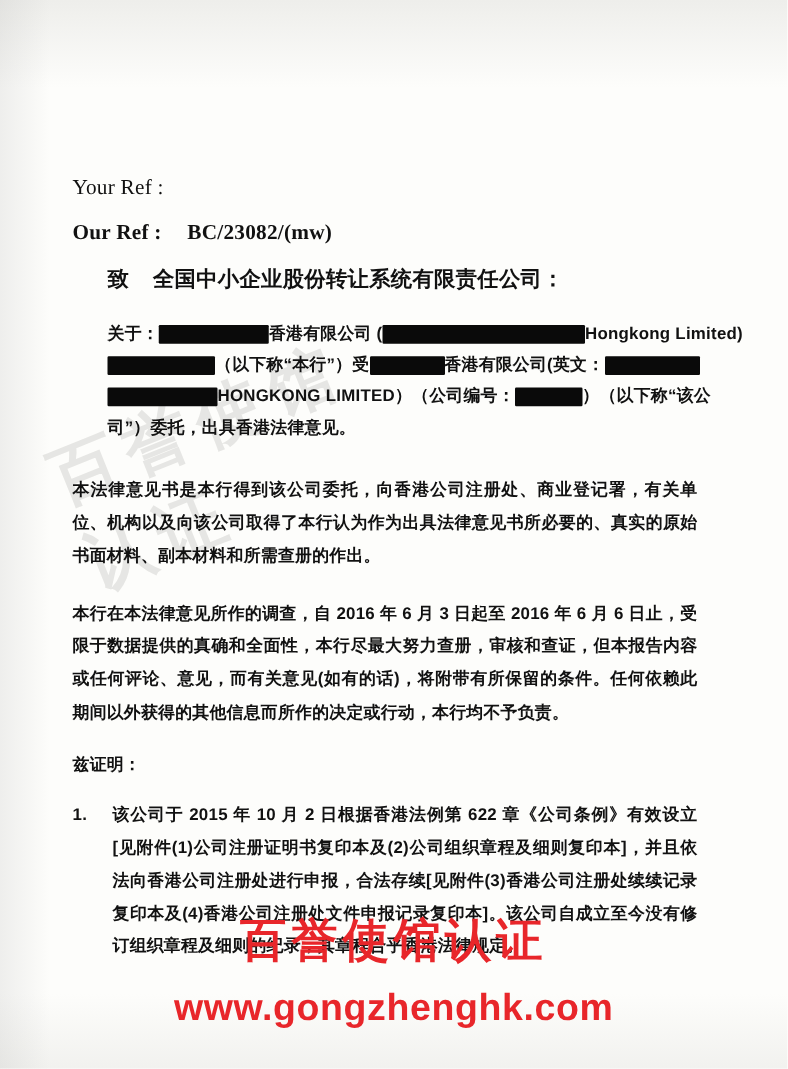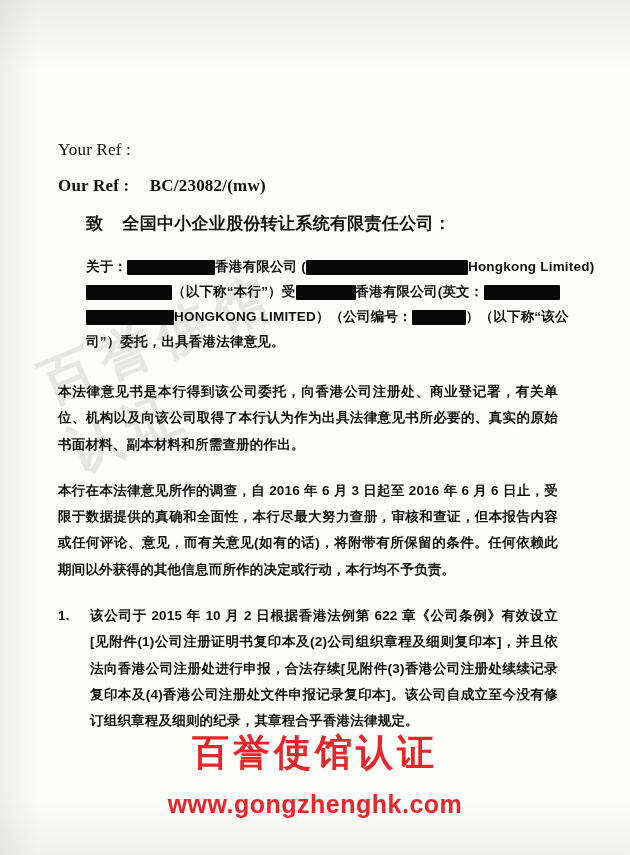--- a/index.html
+++ b/index.html
@@ -147,21 +147,21 @@
     font-family: "Liberation Sans", sans-serif;
     font-weight: bold;
     font-size: 37px;
     color: #e8262a;
     letter-spacing: 4px;
   }
   .footer-url {
     margin-top: 12px;
     font-family: "Liberation Sans", sans-serif;
     font-weight: bold;
-    font-size: 25px;
+    font-size: 30px;
     color: #e8262a;
     letter-spacing: 0.5px;
   }
 </style>
 </head>
 <body>
 
 <div class="page">
   <div class="scan-shade"></div>
 
@@ -197,20 +197,21 @@
       <div class="subject-line">
         <span class="redact" style="width:88px;"></span><span>HONGKONG LIMITED）（公司编号：</span><span class="redact" style="width:54px;"></span><span>）（以下称“该公</span>
       </div>
       <div class="subject-line">司”）委托，出具香港法律意见。</div>
     </div>
 
     <div class="para">本法律意见书是本行得到该公司委托，向香港公司注册处、商业登记署，有关单位、机构以及向该公司取得了本行认为作为出具法律意见书所必要的、真实的原始书面材料、副本材料和所需查册的作出。</div>
 
     <div class="para">本行在本法律意见所作的调查，自 2016 年 6 月 3 日起至 2016 年 6 月 6 日止，受限于数据提供的真确和全面性，本行尽最大努力查册，审核和查证，但本报告内容或任何评论、意见，而有关意见(如有的话)，将附带有所保留的条件。任何依赖此期间以外获得的其他信息而所作的决定或行动，本行均不予负责。</div>
 
+    <div class="para-certify">兹证明：</div>
 
     <div class="numbered">
       <div class="num">1.</div>
       <div class="txt">该公司于 2015 年 10 月 2 日根据香港法例第 622 章《公司条例》有效设立[见附件(1)公司注册证明书复印本及(2)公司组织章程及细则复印本]，并且依法向香港公司注册处进行申报，合法存续[见附件(3)香港公司注册处续续记录复印本及(4)香港公司注册处文件申报记录复印本]。该公司自成立至今没有修订组织章程及细则的纪录，其章程合乎香港法律规定。</div>
     </div>
 
   </div>
 
   <div class="footer-brand">
     <div class="footer-title">百誉使馆认证</div>

